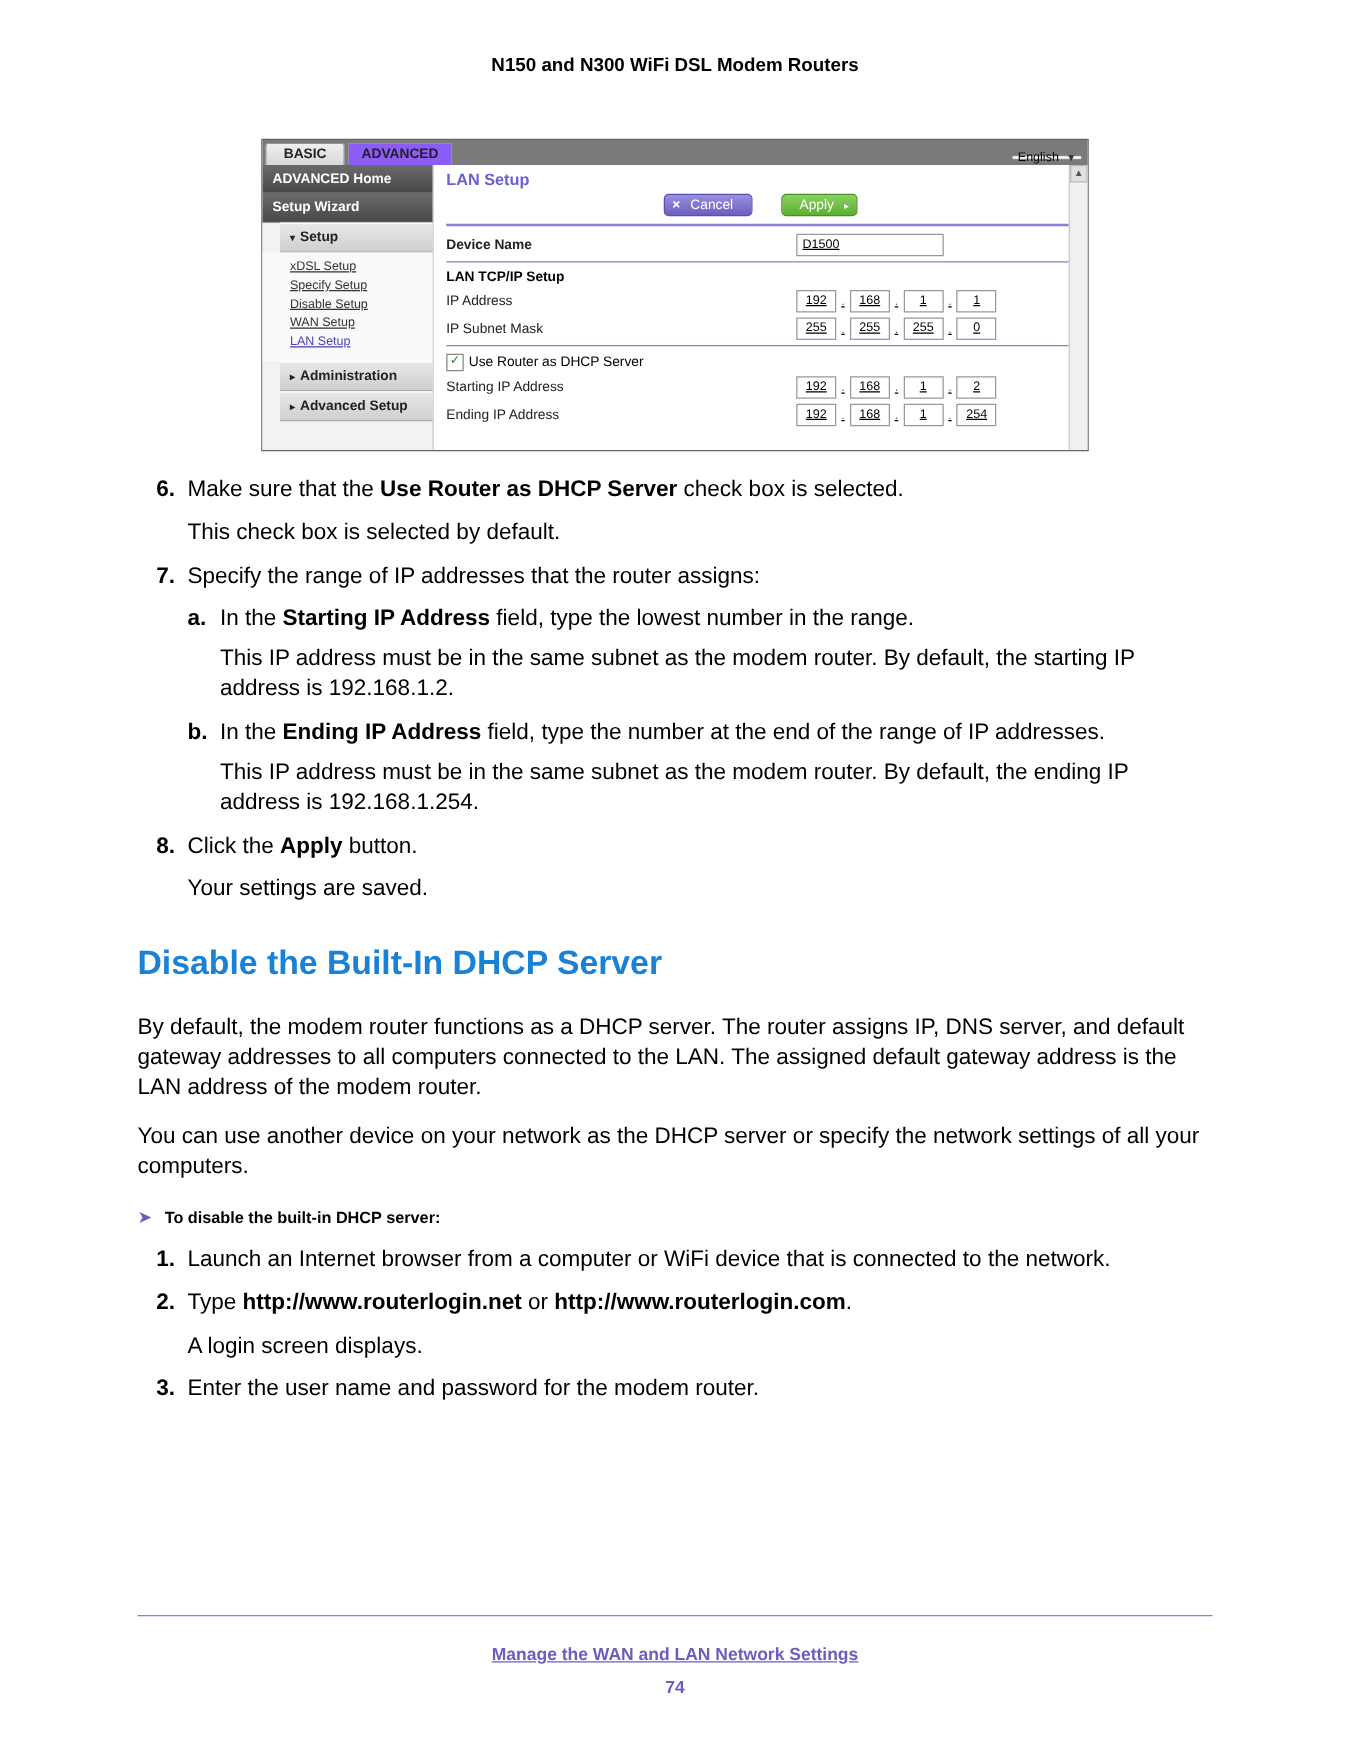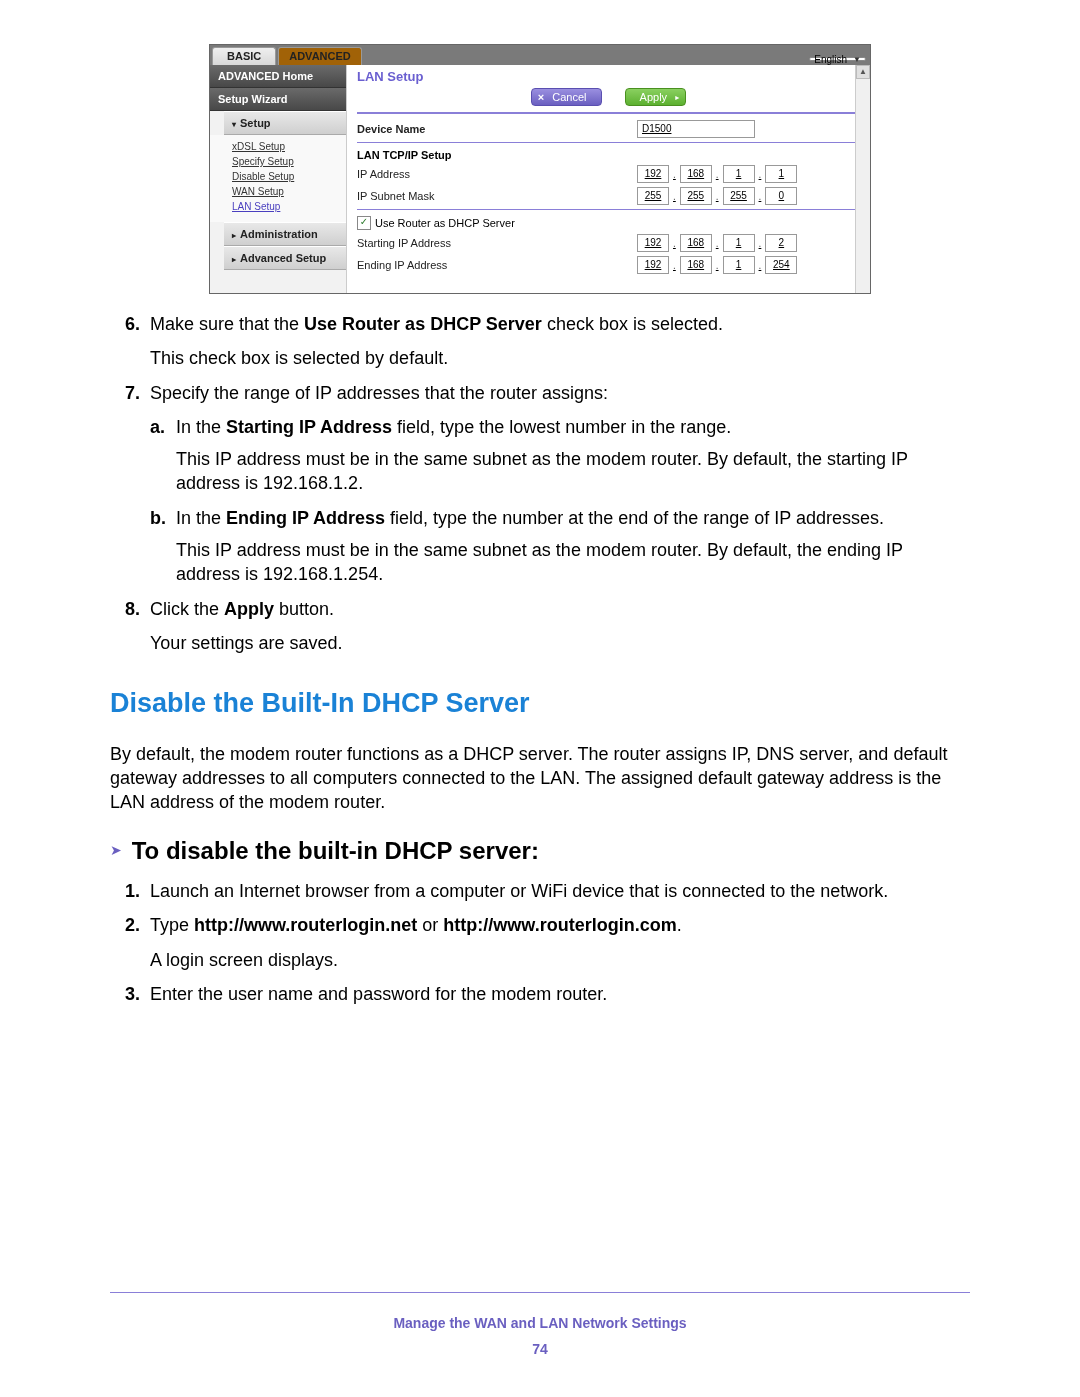--- a/index.html
+++ b/index.html
@@ -45,21 +45,21 @@
     border-bottom: none;
     padding: 2px 14px;
     font-weight: bold;
     font-size: 11px;
     margin-left: 2px;
     margin-top: 2px;
     border-radius: 3px 3px 0 0;
     color: #222;
   }
   .tab-adv {
-    background: #a16207;
+    background: #8b5cf6;
     border: 1px solid #999;
     border-bottom: none;
     padding: 2px 10px;
     font-weight: bold;
     font-size: 11px;
     margin-left: 2px;
     margin-top: 2px;
     border-radius: 3px 3px 0 0;
     color: #222;
   }
@@ -281,52 +281,54 @@
     align-items: center;
     gap: 10px;
     margin: 20px 0 12px 0;
   }
   .proc-head .chev {
     color: #6a5fc0;
     font-size: 14px;
   }
   .proc-head .pt {
     font-weight: bold;
-    font-size: 24px;
+    font-size: 13px;
   }
   .footer-hr {
     position: absolute;
     left: 110px; right: 110px;
     bottom: 96px;
     border: none;
     border-top: 1px solid #8a7fd8;
   }
   .footer {
     position: absolute;
     left: 0; right: 0;
     bottom: 40px;
     text-align: center;
   }
   .footer .ft {
     color: #6a5fc0;
     font-weight: bold;
     font-size: 14px;
     margin-bottom: 10px;
+    text-decoration: underline;
   }
   .footer .pg {
     color: #6a5fc0;
     font-weight: bold;
     font-size: 14px;
   }
   .dot { font-size:10px; color:#555; margin: 0 1px;}
 </style>
 </head>
 <body>
 
 <div class="page">
+  <div class="doc-title">N150 and N300 WiFi DSL Modem Routers</div>
 
   <div class="shot">
     <div class="topbar">
       <div class="tab-basic">BASIC</div>
       <div class="tab-adv">ADVANCED</div>
       <div class="topbar-spacer"></div>
       <div class="lang">
         <span>English</span>
         <span class="caret">▼</span>
       </div>
@@ -457,20 +459,21 @@
       <div class="n">8.</div>
       <div class="body">
         <span>Click the </span><b>Apply</b><span> button.</span>
         <div class="note">Your settings are saved.</div>
       </div>
     </div>
 
     <h2 class="section">Disable the Built-In DHCP Server</h2>
 
     <p style="margin:0 0 14px 0">By default, the modem router functions as a DHCP server. The router assigns IP, DNS server, and default gateway addresses to all computers connected to the LAN. The assigned default gateway address is the LAN address of the modem router.</p>
+    <p style="margin:0 0 8px 0">You can use another device on your network as the DHCP server or specify the network settings of all your computers.</p>
 
     <div class="proc-head">
       <span class="chev">➤</span>
       <span class="pt">To disable the built-in DHCP server:</span>
     </div>
 
     <div class="num-item">
       <div class="n">1.</div>
       <div class="body">Launch an Internet browser from a computer or WiFi device that is connected to the network.</div>
     </div>

